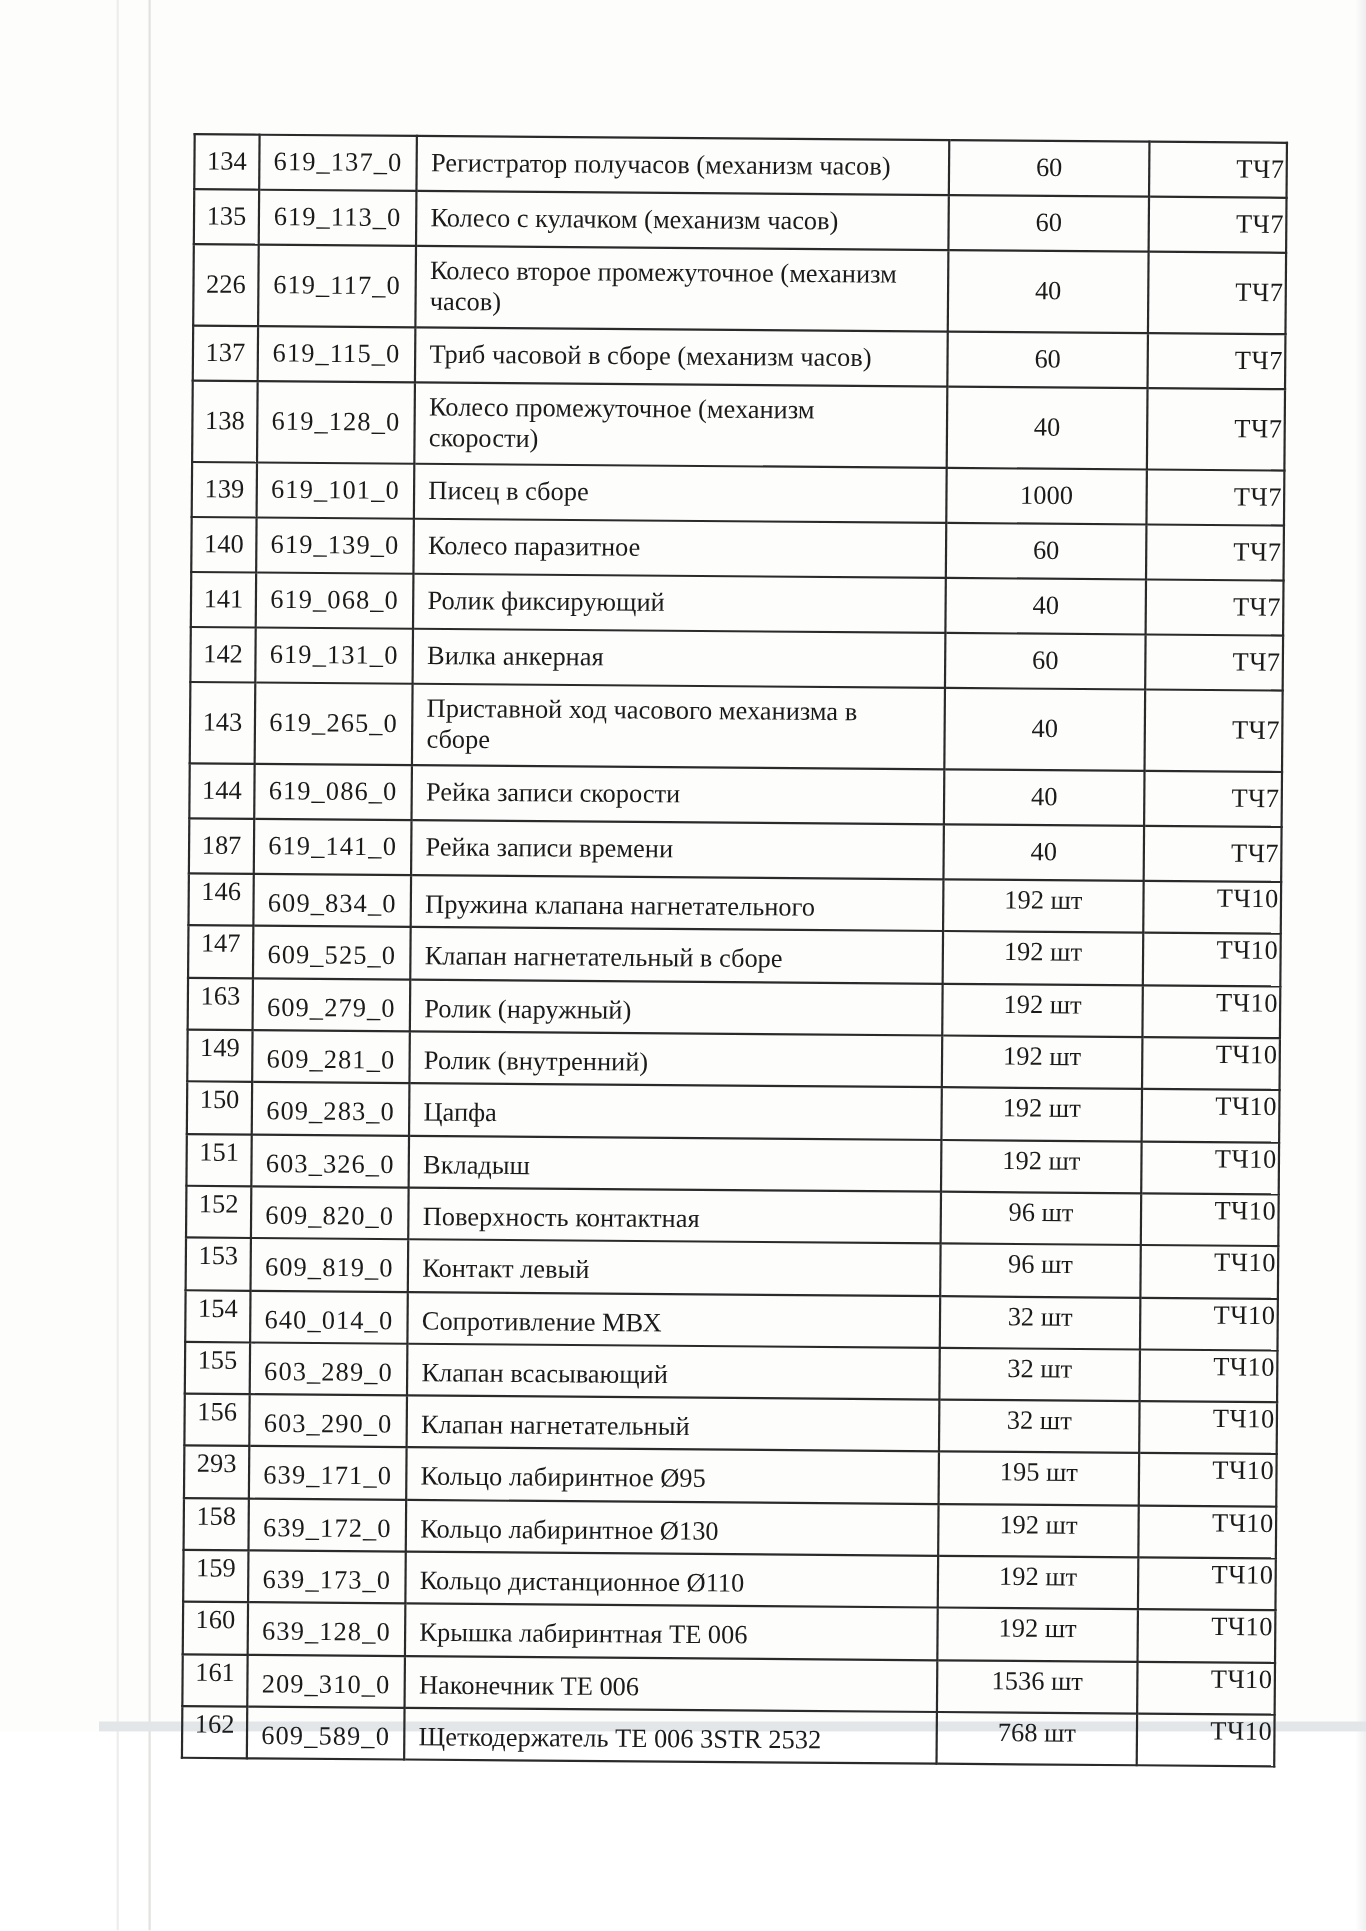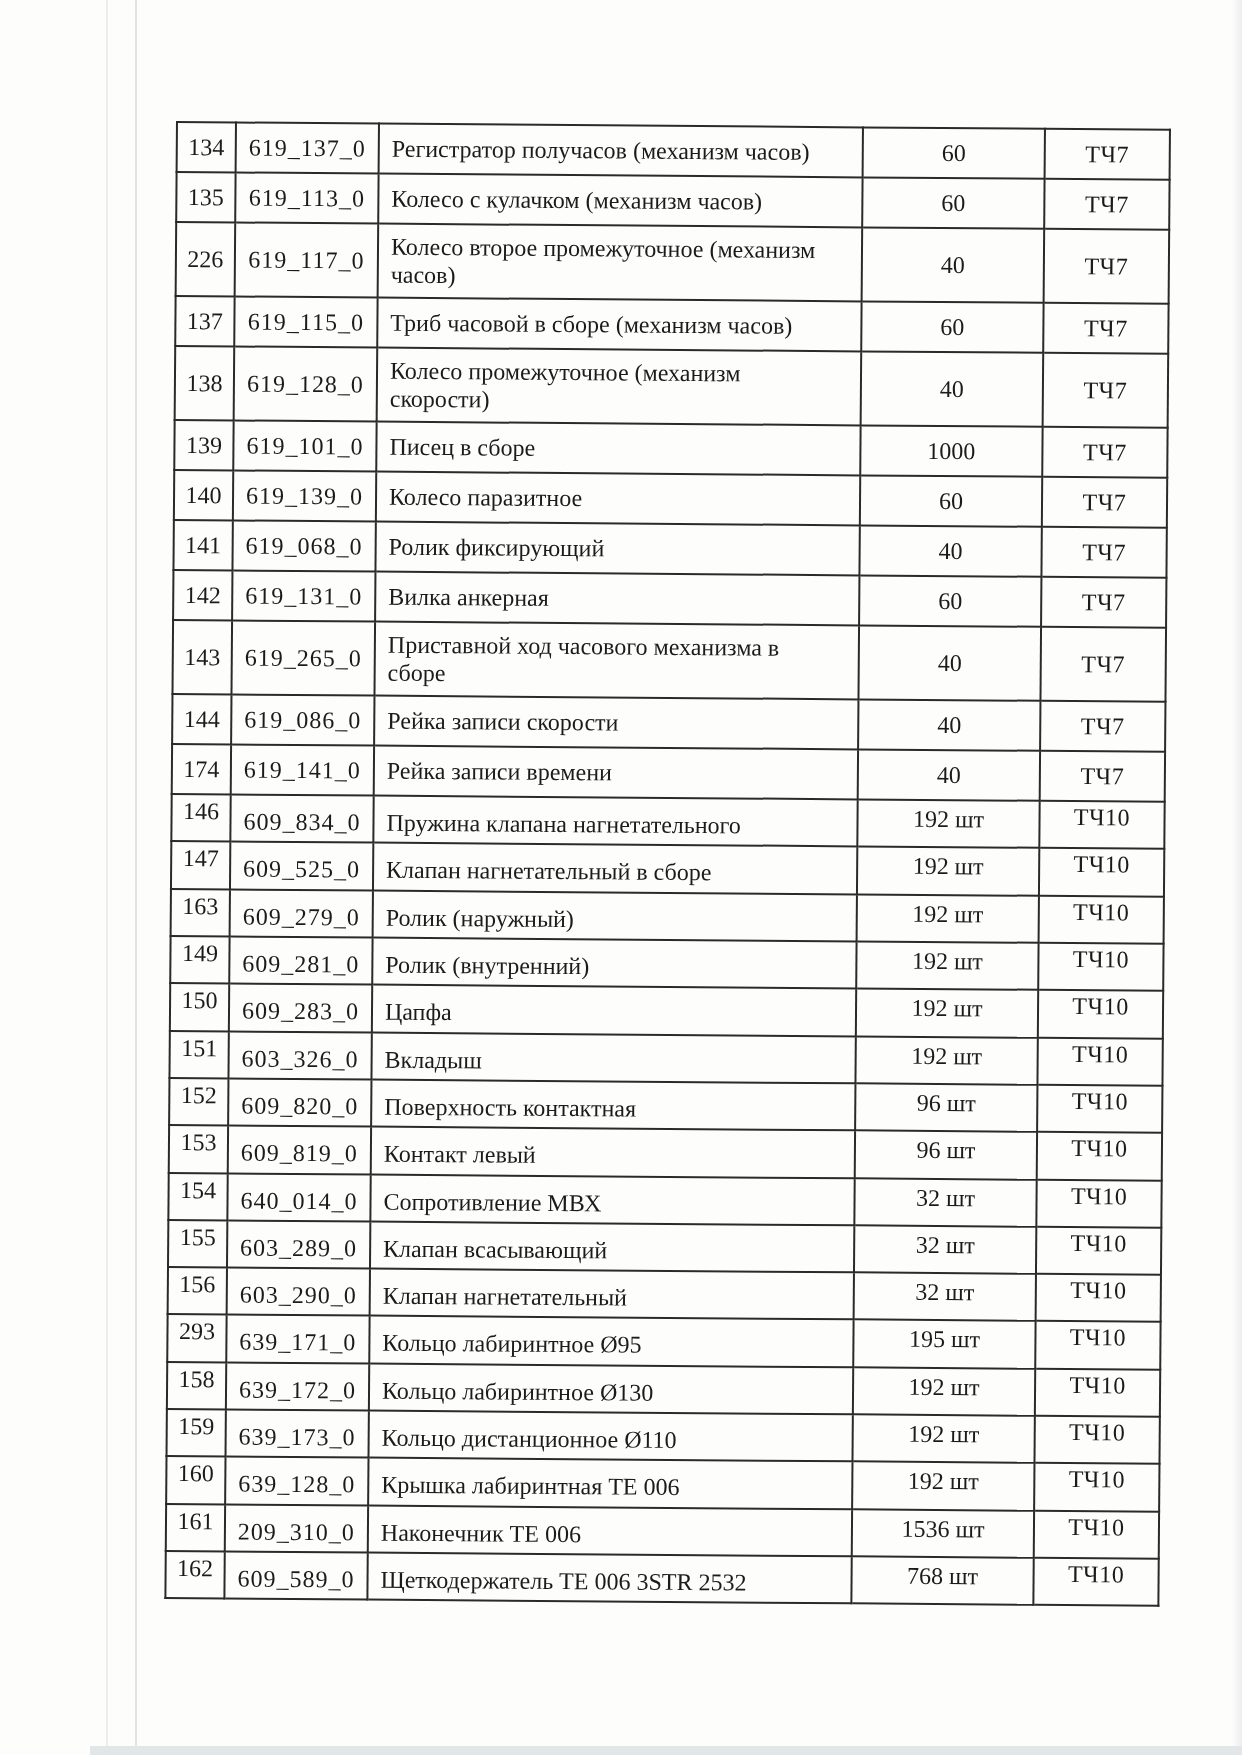--- a/index.html
+++ b/index.html
@@ -5,41 +5,41 @@
   :root{
     --paper:#fdfdfc;
     --ink:#1b1b1b;
     --border:#2a2a2a;
   }
   html,body{margin:0;padding:0;}
   body{
     width:1242px;height:1755px;overflow:hidden;background:#fff;
     font-family:"Liberation Serif","DejaVu Serif",serif;
   }
-  .page{position:relative;width:1242px;height:1755px;background:var(--paper);}
+  .page{position:relative;width:1242px;height:1574px;background:var(--paper);}
 
   
   .v-crease-1{position:absolute;left:106px;top:0;width:2px;height:1755px;background:#ededeb;}
   .v-crease-2{position:absolute;left:135px;top:0;width:2px;height:1755px;background:#e2e2df;}
   .right-shadow{position:absolute;right:0;top:0;width:10px;height:1755px;
     background:linear-gradient(to right,rgba(0,0,0,0),rgba(120,125,130,0.12));}
   .bottom-shadow{position:absolute;left:90px;right:0;bottom:0;height:9px;background:#e2e6e9;}
 
   
   .table-wrap{position:absolute;left:176px;top:121px;transform:rotate(0.45deg);transform-origin:0 0;}
   table.parts{border-collapse:collapse;width:993px;table-layout:fixed;color:var(--ink);}
   table.parts td{
     border:2px solid var(--border);
     font-size:24px;line-height:1.18;overflow:hidden;
   }
   .c-num{text-align:center;}
   .c-code{text-align:center;letter-spacing:1px;white-space:nowrap;}
   .c-desc{text-align:left;padding-left:12px;padding-right:6px;white-space:pre-line;}
   .c-qty{text-align:center;}
-  .c-dept{text-align:center;letter-spacing:0.5px;}
+  .c-dept{text-align:right;letter-spacing:0.5px;}
 
   tr.h1{height:50px;}
   tr.h2{height:74px;}
   tr.h3{height:47px;}
 
   tr.upper td{vertical-align:middle;}
   tr.lower .c-num{vertical-align:top;padding-top:2px;text-align:center;}
   tr.lower .c-code{vertical-align:bottom;padding-bottom:5px;}
   tr.lower .c-desc{vertical-align:bottom;padding-bottom:5px;}
   tr.lower .c-qty{vertical-align:top;padding-top:4px;}
@@ -138,21 +138,21 @@
     <td class="c-dept">ТЧ7</td>
   </tr>
           <tr class="upper h1">
     <td class="c-num">144</td>
     <td class="c-code">619_086_0</td>
     <td class="c-desc">Рейка записи скорости</td>
     <td class="c-qty">40</td>
     <td class="c-dept">ТЧ7</td>
   </tr>
           <tr class="upper h1">
-    <td class="c-num">174</td>
+    <td class="c-num">187</td>
     <td class="c-code">619_141_0</td>
     <td class="c-desc">Рейка записи времени</td>
     <td class="c-qty">40</td>
     <td class="c-dept">ТЧ7</td>
   </tr>
           <tr class="lower h3">
     <td class="c-num">146</td>
     <td class="c-code">609_834_0</td>
     <td class="c-desc">Пружина клапана нагнетательного</td>
     <td class="c-qty">192 шт</td>

